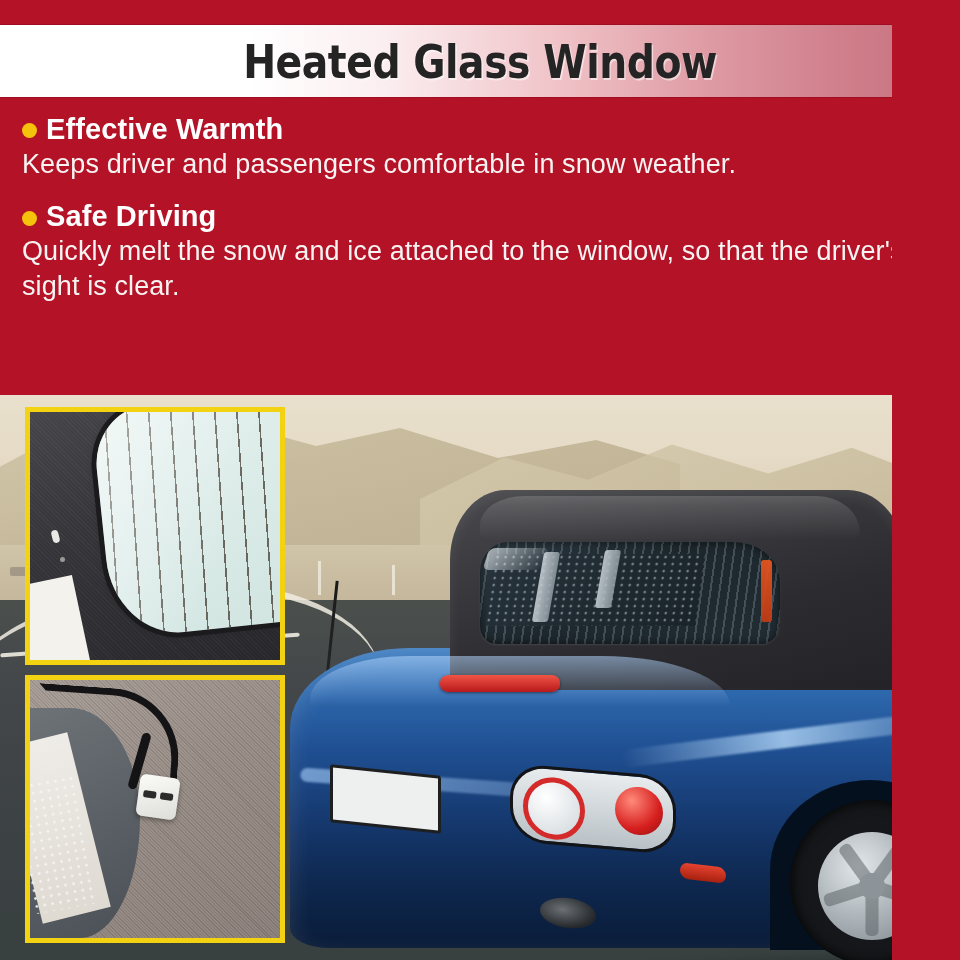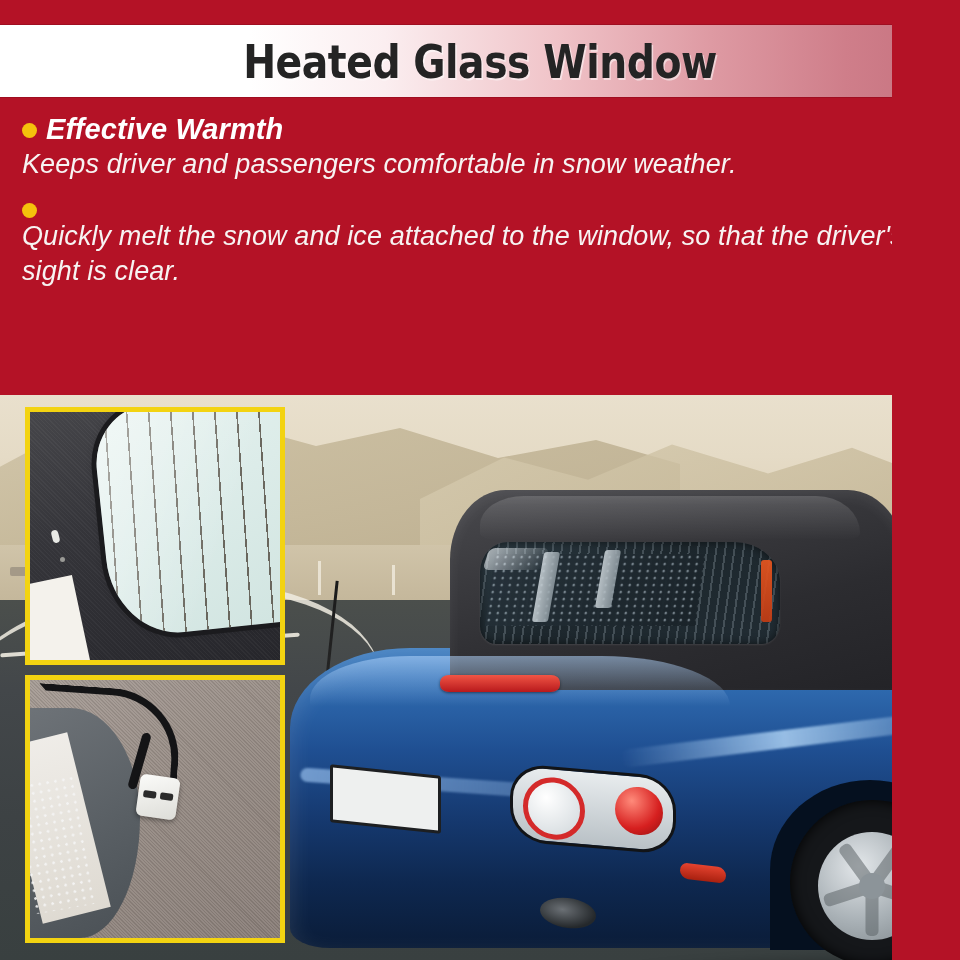--- a/index.html
+++ b/index.html
@@ -31,21 +31,21 @@
     white-space:nowrap;
   }
 
   
   .features{
     position:absolute;left:0;top:100px;width:960px;height:295px;
     background:#b41226;
     padding:14px 22px 0 22px;
     box-sizing:border-box;
   }
-  .feature{margin-bottom:7px;font-style:italic;}
+  .feature{margin-bottom:7px;}
   .feature-head{
     display:flex;align-items:center;gap:9px;
     margin-bottom:1px;
   }
   .bullet{
     width:15px;height:15px;border-radius:50%;
     background:#f5c20c;flex:0 0 auto;
     margin-top:2px;
   }
   .feature-title{
@@ -354,20 +354,21 @@
       <div class="feature-head">
         <span class="bullet"></span>
         <span class="feature-title">Effective Warmth</span>
       </div>
       <div class="feature-body">Keeps driver and passengers comfortable in snow weather.</div>
     </div>
 
     <div class="feature">
       <div class="feature-head">
         <span class="bullet"></span>
+        <span class="feature-title">Safe Driving</span>
       </div>
       <div class="feature-body">Quickly melt the snow and ice attached to the window, so that the driver's sight is clear.</div>
     </div>
 
   </div>
 
   <div class="photo">
 
     <div class="bg-sky"></div>
     <div class="mtn mtn-a"></div>

